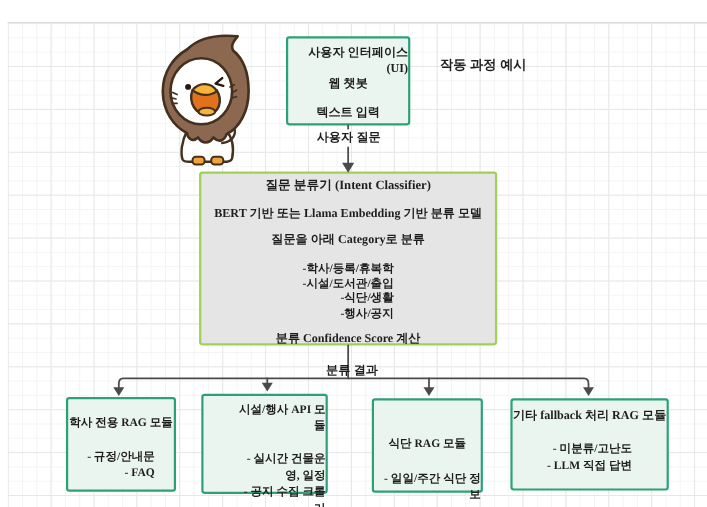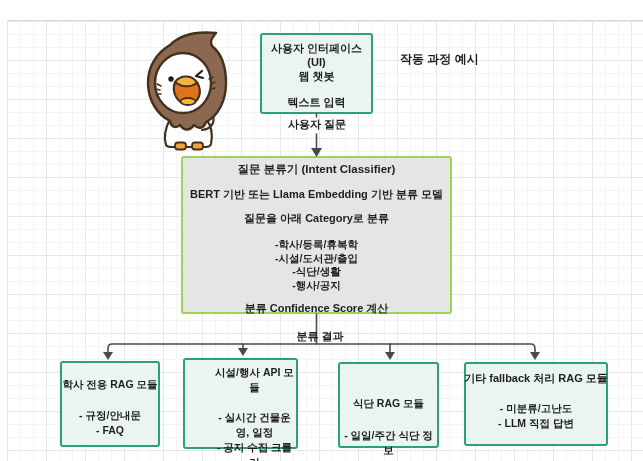--- a/index.html
+++ b/index.html
@@ -14,21 +14,21 @@
     background-color:#ffffff;
     background-image:
       linear-gradient(to right,#e7e7e7 1px,transparent 1px),
       linear-gradient(to bottom,#e7e7e7 1px,transparent 1px),
       linear-gradient(to right,#f4f4f4 1px,transparent 1px),
       linear-gradient(to bottom,#f4f4f4 1px,transparent 1px);
     background-size:39px 39px,39px 39px,13px 13px,13px 13px;
   }
   .node{
     position:absolute;box-sizing:border-box;border-radius:3px;
-    display:flex;flex-direction:column;align-items:center;text-align:center;
+    display:flex;flex-direction:column;align-items:center;text-align:right;font-family:Liberation Serif, serif;
   }
   .teal{border:2px solid #2ca178;background:#ebf5ef;}
   .lime{border:2.5px solid #9ed154;background:#e5e5e5;}
   .t11{font-size:11px;line-height:14px;}
   .t105{font-size:10.5px;line-height:15px;}
   .edge-label{position:absolute;font-size:11px;text-align:center;}
   .connectors{position:absolute;left:0;top:0;pointer-events:none;}
   .caption{position:absolute;font-size:12px;}
   .mascot{position:absolute;left:138px;top:30px;width:100px;height:122px;}
 </style>

